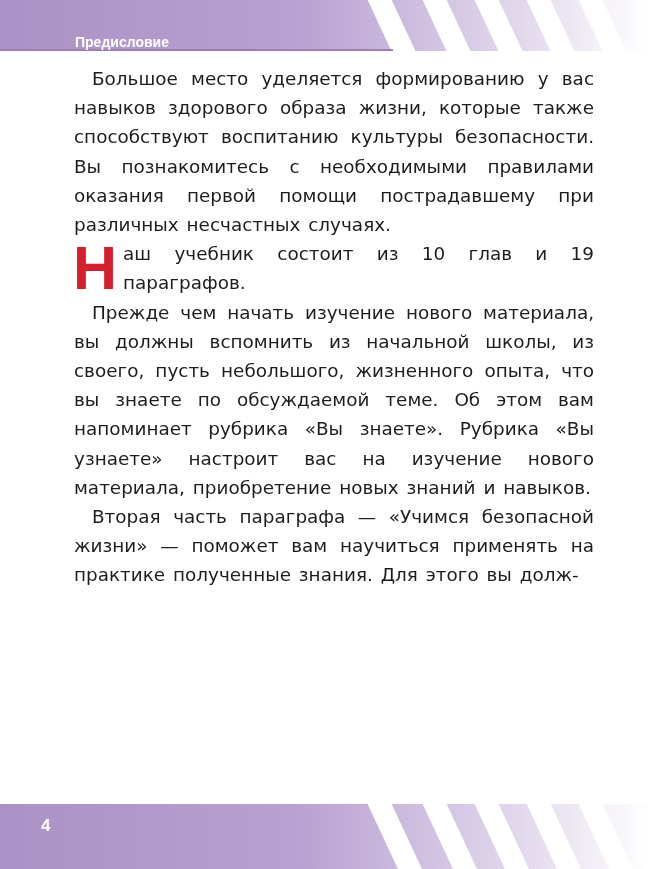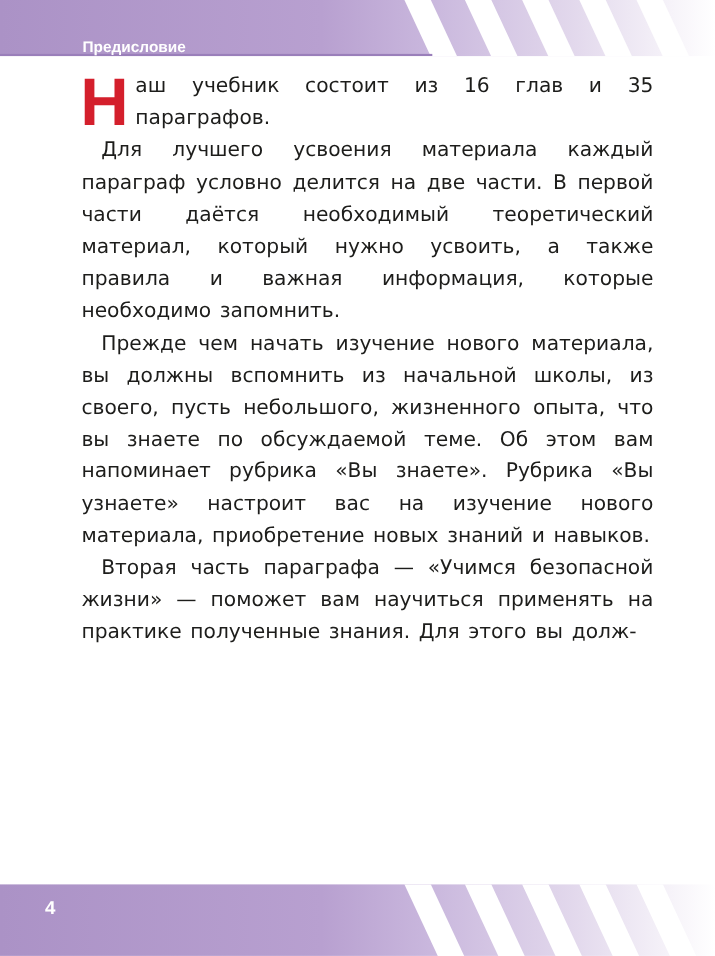--- a/index.html
+++ b/index.html
@@ -58,27 +58,27 @@
   <div class="stripe" style="left:363px"></div>
   <div class="stripe" style="left:418px"></div>
   <div class="stripe" style="left:470px"></div>
   <div class="stripe" style="left:522px"></div>
   <div class="stripe" style="left:574px"></div>
   <div class="underline"></div>
   <div class="header-title">Предисловие</div>
 </div>
 
 <div class="content">
+  <p class="indent">Большое место уделяется формированию у вас навыков здорового образа жизни, которые также способствуют воспитанию культуры безопасности. Вы познакомитесь с необходимыми правилами оказания первой помощи пострадавшему при различных несчастных случаях.</p>
 
 
   <p class="dropcap-para">
-    <span class="dropcap">Н</span><span>аш учебник состоит из 16 глав и 35 параграфов.</span>
+    <span class="dropcap">Н</span><span>аш учебник состоит из 10 глав и 19 параграфов.</span>
   </p>
 
-  <p class="indent">Для лучшего усвоения материала каждый параграф условно делится на две части. В первой части даётся необходимый теоретический материал, который нужно усвоить, а также правила и важная информация, которые необходимо запомнить.</p>
   <p class="indent">Прежде чем начать изучение нового материала, вы должны вспомнить из начальной школы, из своего, пусть небольшого, жизненного опыта, что вы знаете по обсуждаемой теме. Об этом вам напоминает рубрика «Вы знаете». Рубрика «Вы узнаете» настроит вас на изучение нового материала, приобретение новых знаний и навыков.</p>
   <p class="indent">Вторая часть параграфа — «Учимся безопасной жизни» — поможет вам научиться применять на практике полученные знания. Для этого вы долж-</p>
 </div>
 
 <div class="band footer">
   <div class="stripe" style="left:363px"></div>
   <div class="stripe" style="left:418px"></div>
   <div class="stripe" style="left:470px"></div>
   <div class="stripe" style="left:522px"></div>
   <div class="stripe" style="left:574px"></div>

